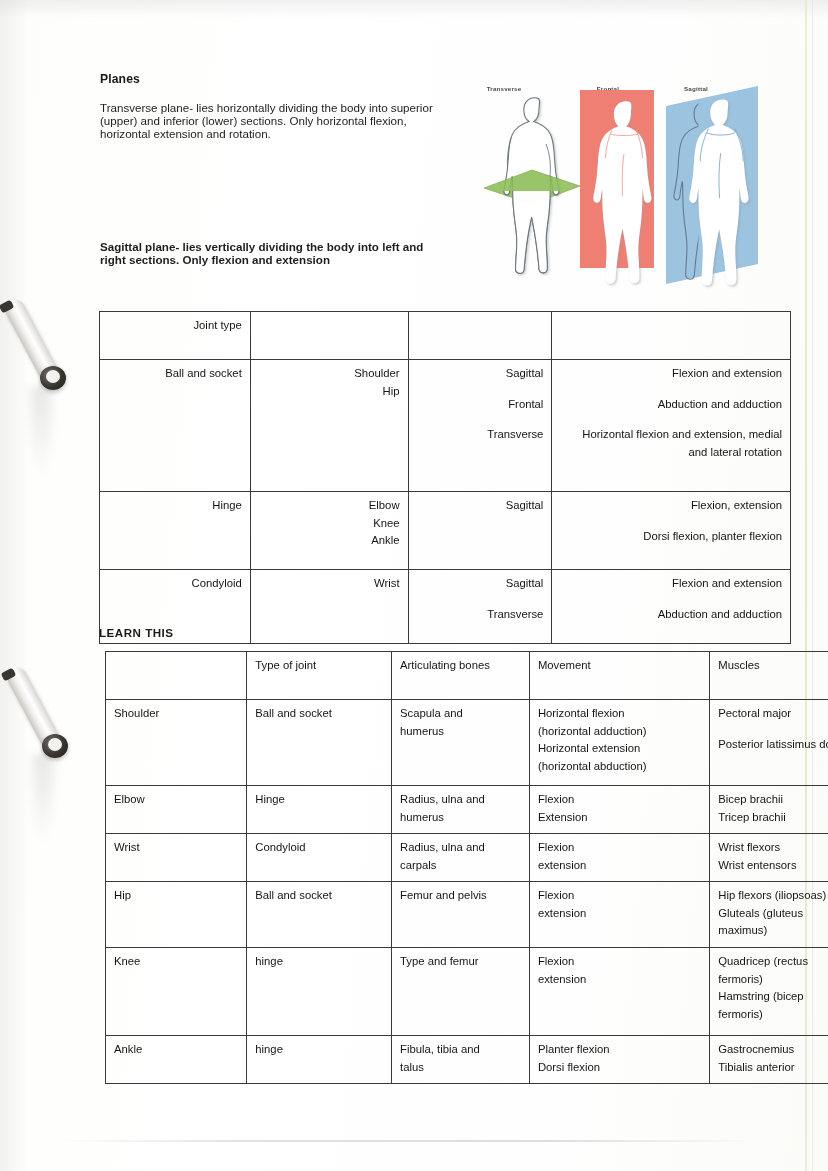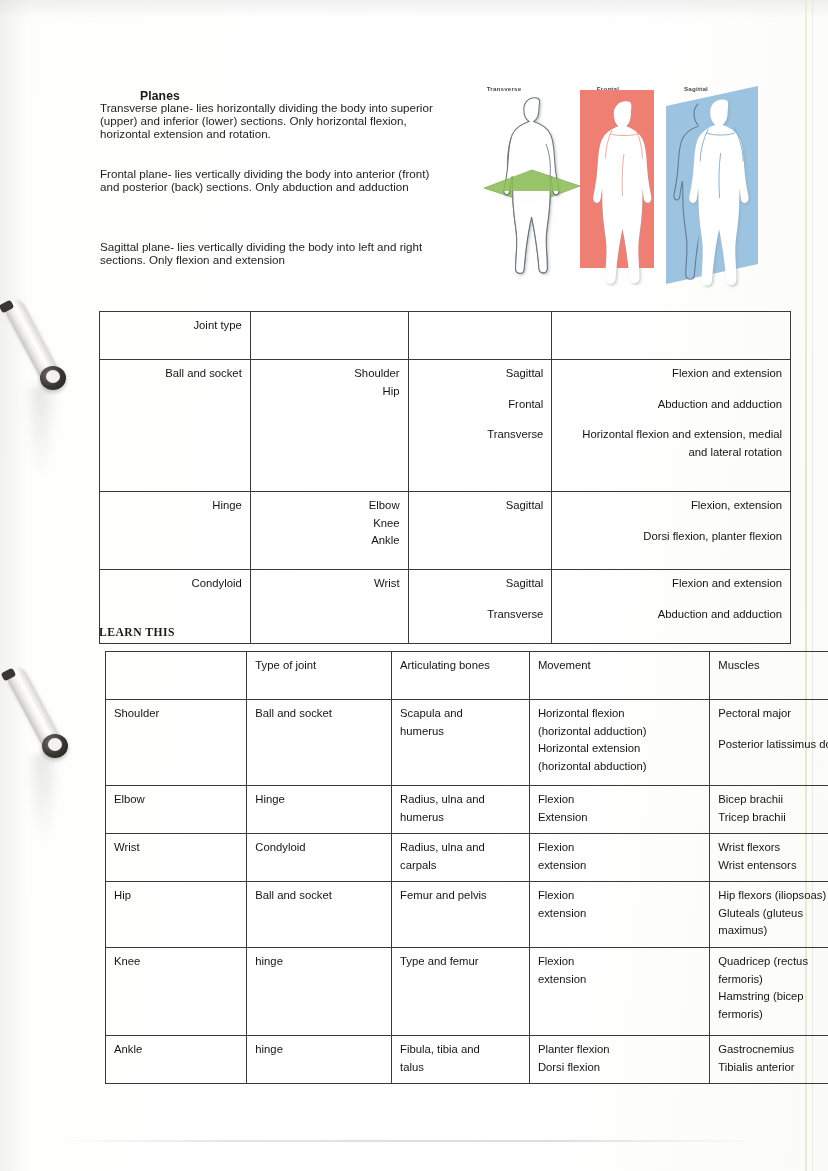--- a/index.html
+++ b/index.html
@@ -76,34 +76,34 @@
   
   #content{position:absolute;left:0;top:0;width:828px;height:1171px;}
 
   .heading{
     position:absolute;
     font-weight:bold;
     font-size:12.2px;
     letter-spacing:.1px;
     color:#1a1a1a;
   }
-  #planes-heading{left:100px;top:89px;margin-left:40px;}
-  #learn-this{left:99px;top:626px;font-size:11.6px;letter-spacing:.5px;font-family:Liberation Serif, serif;}
+  #planes-heading{left:100px;top:72px;}
+  #learn-this{left:99px;top:626px;font-size:11.6px;letter-spacing:.5px;}
 
   .para{
     position:absolute;
     left:100px;
     width:348px;
     font-size:11.6px;
     line-height:13px;
     color:#1e1e1e;
   }
   #para-1{top:101px;}
   #para-2{top:167px;}
-  #para-3{top:240px;}
+  #para-3{top:240px;font-weight:bold;}
 
   
   #planes-figure{
     position:absolute;left:470px;top:78px;width:310px;height:222px;
   }
   .fig-label{
     position:absolute;
     font-size:6.2px;
     font-weight:bold;
     color:#4c4a48;
@@ -162,21 +162,20 @@
   <div class="bar"></div>
   <div class="tip"></div>
   <div class="ferrule"></div>
 </div>
 
 <div id="content">
 
   <div class="heading" id="planes-heading">Planes</div>
 
   <div class="para" id="para-1">Transverse plane- lies horizontally dividing the body into superior (upper) and inferior (lower) sections. Only horizontal flexion, horizontal extension and rotation.</div>
-  <div class="para" id="para-2">Frontal plane- lies vertically dividing the body into anterior (front) and posterior (back) sections. Only abduction and adduction</div>
   <div class="para" id="para-3">Sagittal plane- lies vertically dividing the body into left and right sections. Only flexion and extension</div>
 
   <div class="fig-label" id="label-transverse">Transverse</div>
   <div class="fig-label" id="label-frontal">Frontal</div>
   <div class="fig-label" id="label-sagittal">Sagittal</div>
 
   <div id="planes-figure">
     <svg width="310" height="222" viewBox="0 0 310 222" xmlns="http://www.w3.org/2000/svg">
       <defs>
         <path id="bodyPath" d="

